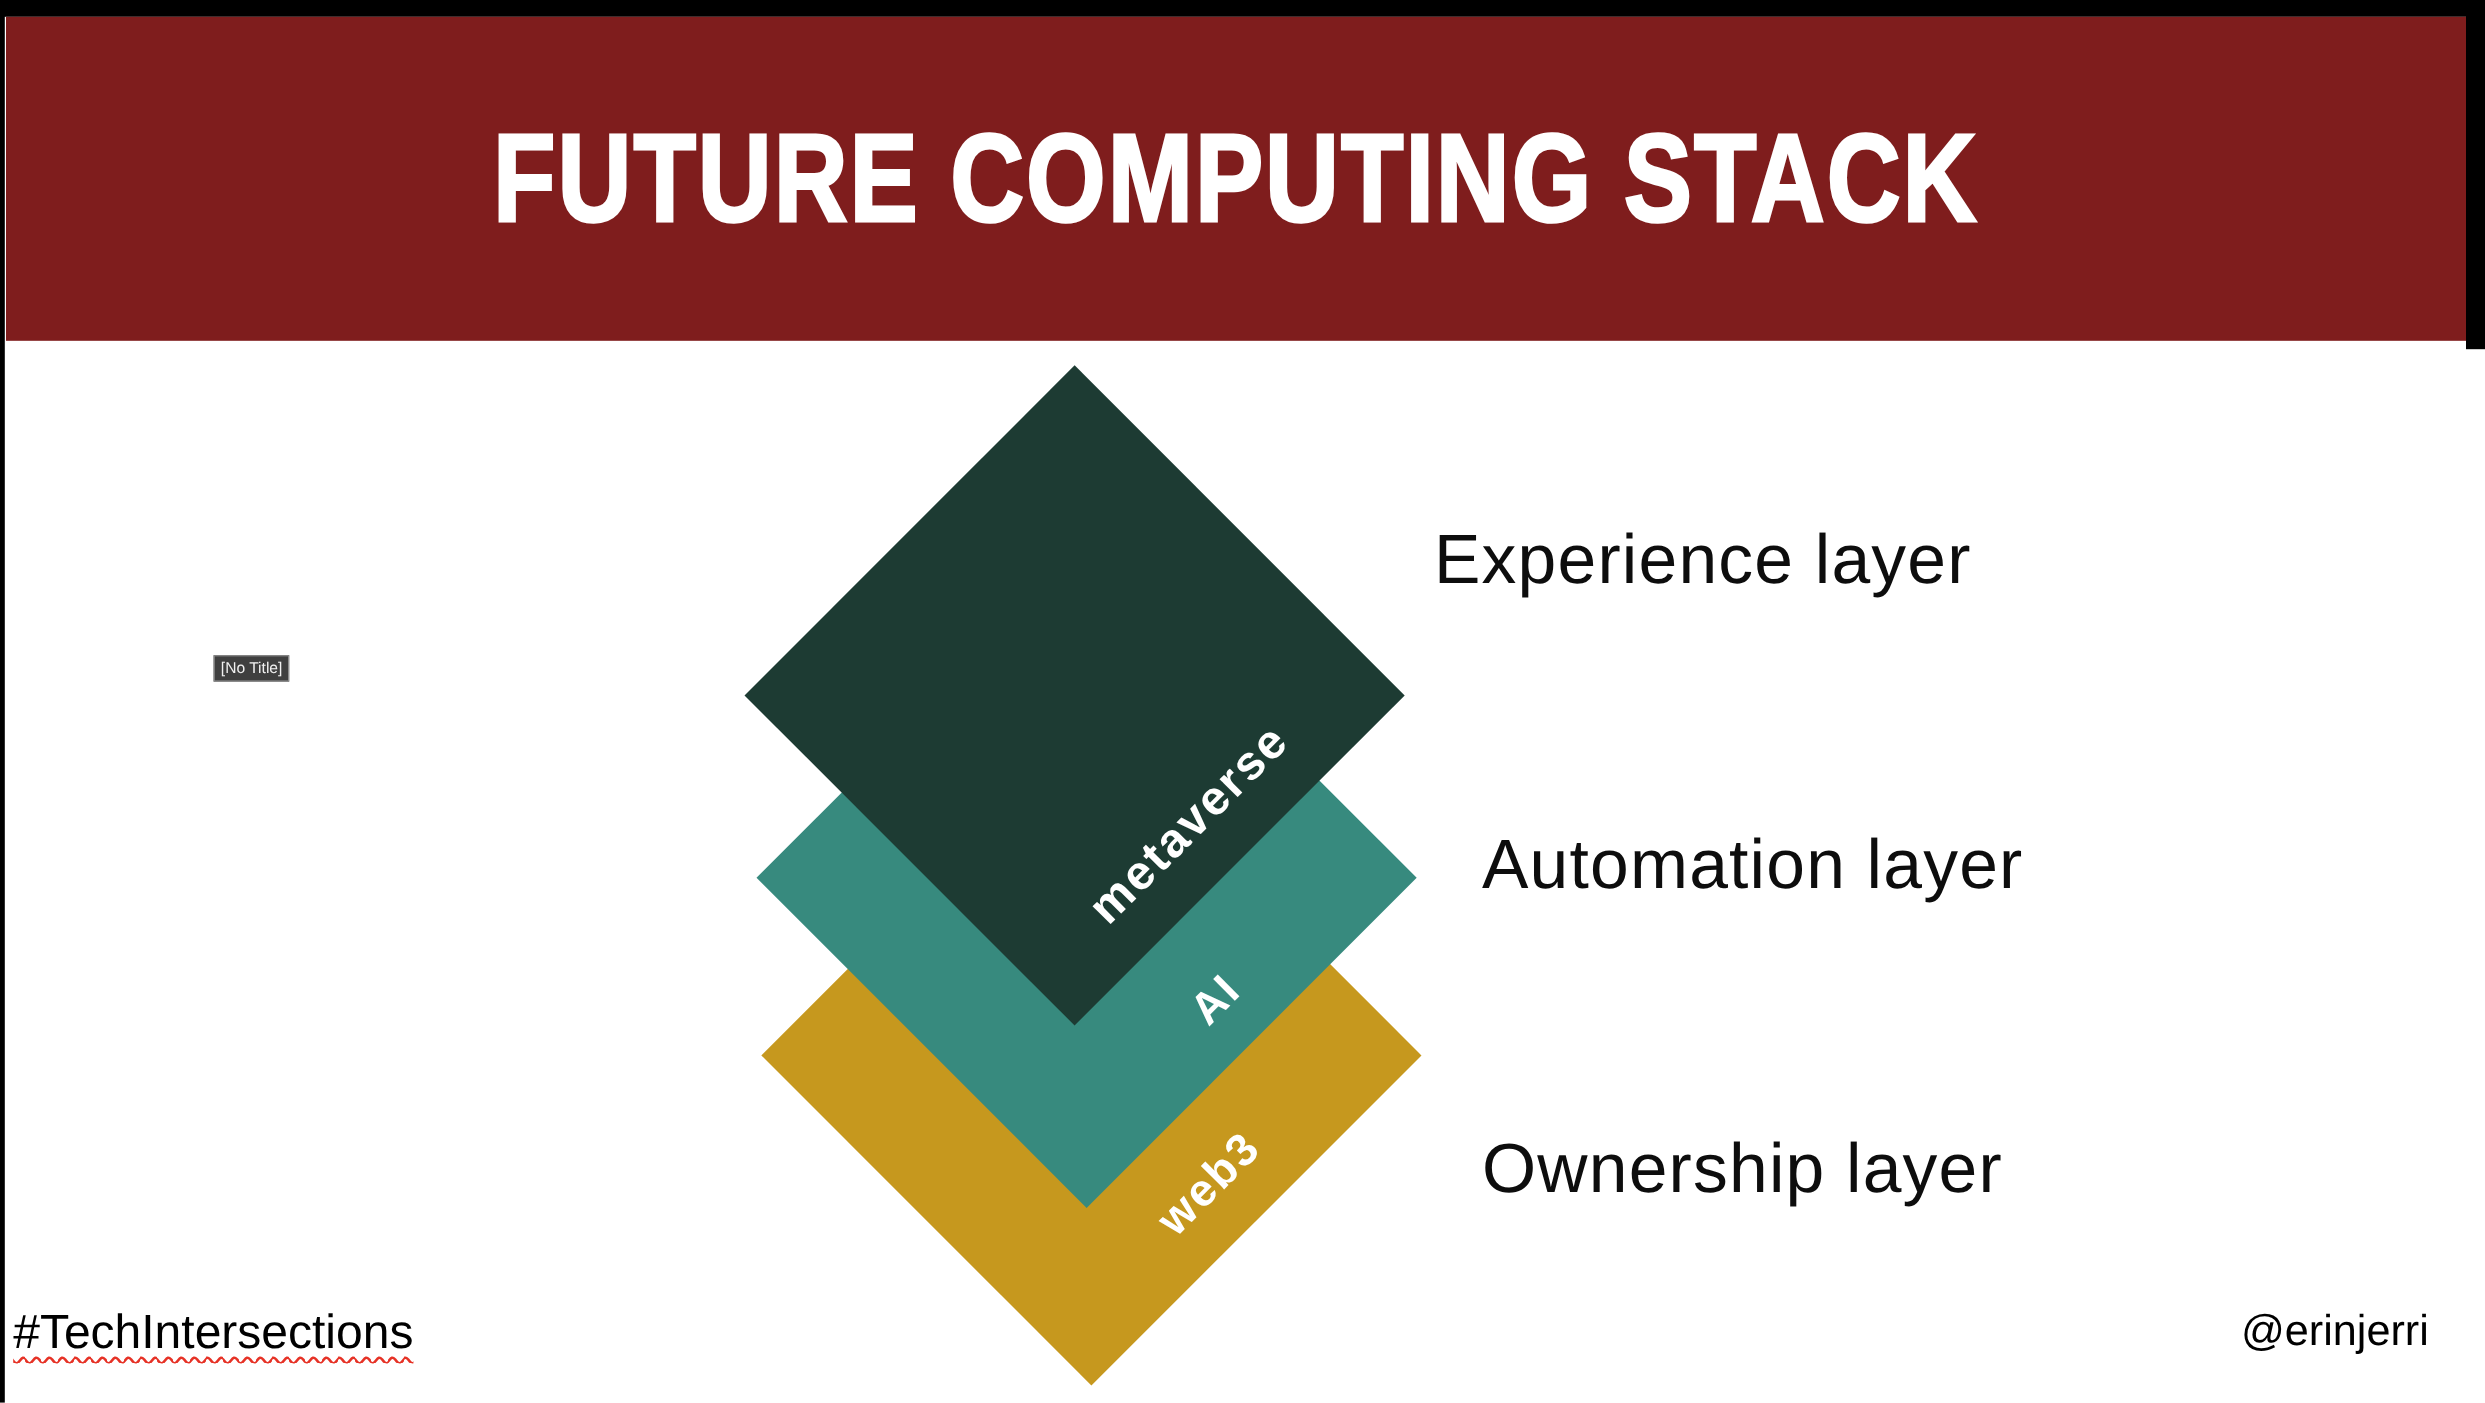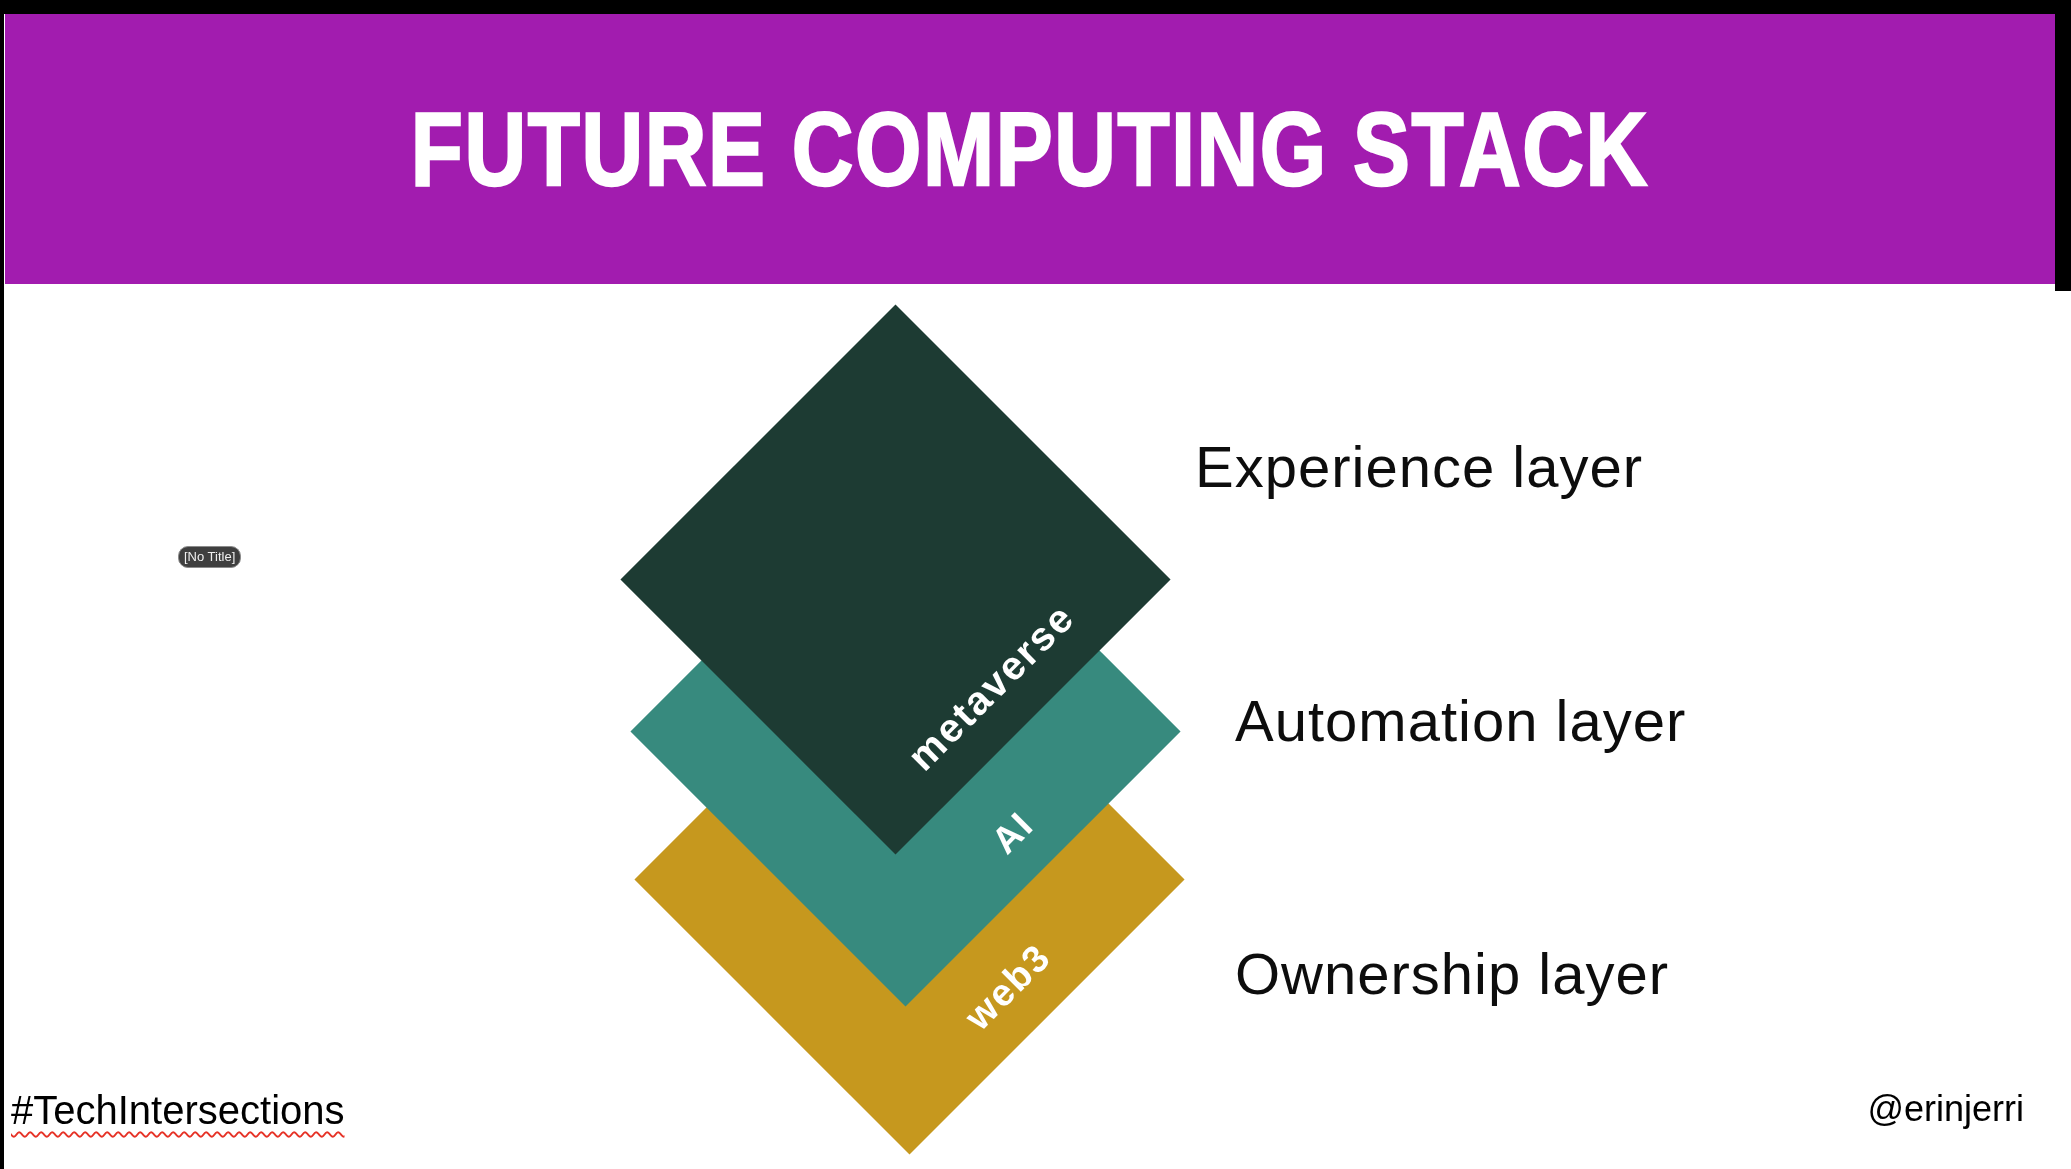--- a/index.html
+++ b/index.html
@@ -32,21 +32,21 @@
     white-space:nowrap;
     transform:scaleX(0.82);
     transform-origin:center;
     -webkit-text-stroke:2.5px #ffffff;
   }
 
   
   .tooltip {
     position:absolute; left:178px; top:546px;
     background:#3f3f3f; color:#f0f0f0;
-    border:1px solid #8b8b8b; border-radius:10px;
+    border:1px solid #8b8b8b; border-radius:0;
     font-size:13px; line-height:20px; padding:0 5px;
     white-space:nowrap;
   }
 
   
   .diamond {
     position:absolute; width:389px; height:389px;
     transform:rotate(45deg);
   }
   .d-metaverse { left:701px; top:385px; z-index:3; }
@@ -90,21 +90,21 @@
 </style>
 </head>
 <body>
 
 <div class="stage">
 
   <div class="edge edge-top"></div>
   <div class="edge edge-left"></div>
   <div class="edge edge-right"></div>
 
-  <header class="header" style="background-color: #a21caf;">
+  <header class="header" style="background-color: #7f1d1d;">
     <h1 class="title">FUTURE COMPUTING STACK</h1>
   </header>
 
   <div class="tooltip">[No Title]</div>
 
   <div class="diamond d-metaverse" style="background-color: rgb(29, 59, 51);"></div>
   <div class="diamond d-ai" style="background-color: rgb(55, 138, 126);"></div>
   <div class="diamond d-web3" style="background-color: rgb(198, 152, 30);"></div>
 
   <div class="diamond-label lbl-metaverse">metaverse</div>

